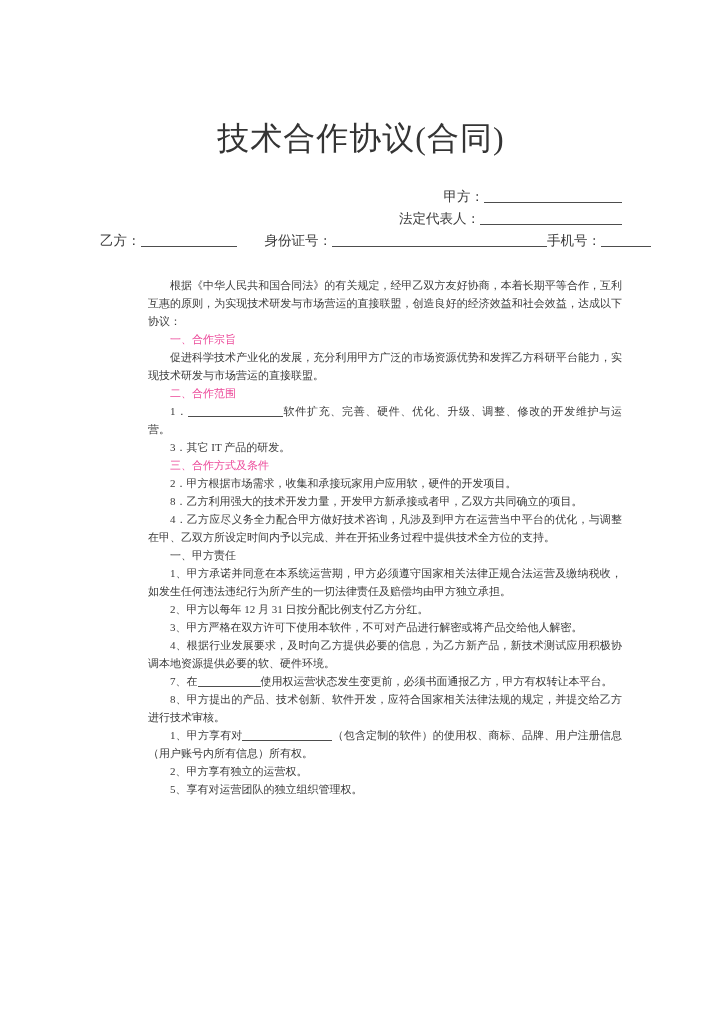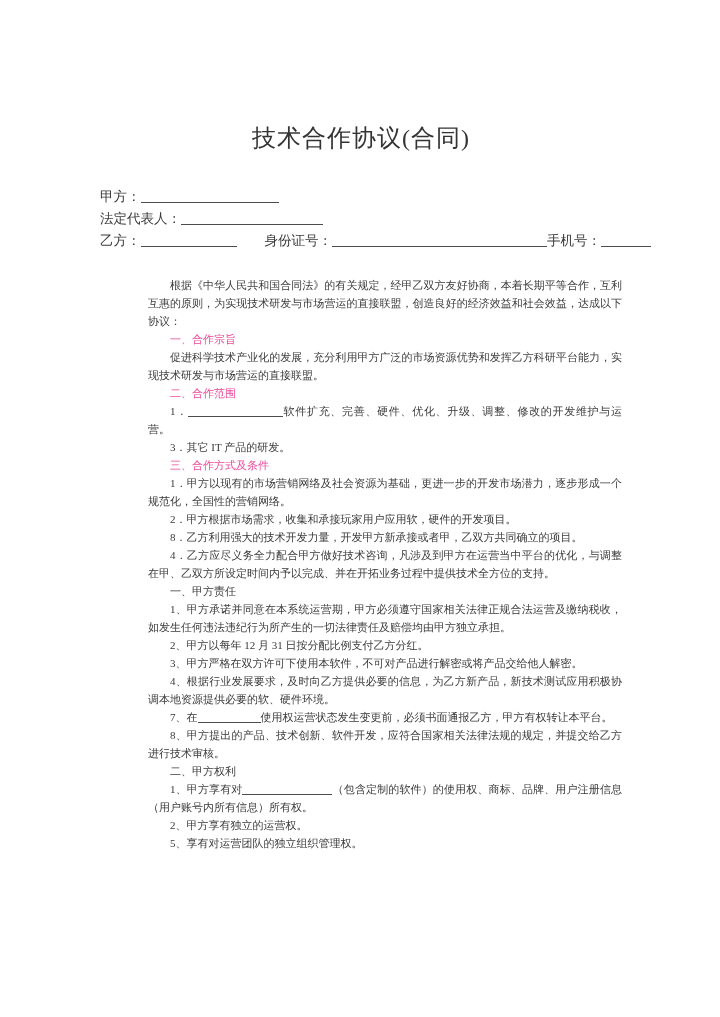--- a/index.html
+++ b/index.html
@@ -14,33 +14,33 @@
   }
   .content {
     position: absolute;
     left: 100px;
     top: 0;
     width: 522px;
   }
   .title {
     margin: 121px 0 0 0;
     text-align: center;
-    font-size: 24px;
+    font-size: 32px;
     font-weight: 500;
     line-height: 34px;
     color: #343434;
     letter-spacing: 1px;
   }
   .party-block {
     margin-top: 31px;
     font-size: 13.5px;
     line-height: 22px;
     white-space: nowrap;
   }
-  .party-line { height: 22px; }
+  .party-line { height: 22px; text-align: right; }
   .blank {
     display: inline-block;
     border-bottom: 1px solid #4d4d4d;
     height: 12px;
     vertical-align: -2px;
   }
   .w138 { width: 138px; }
   .w142 { width: 142px; }
   .w96  { width: 96px;  }
   .w215 { width: 215px; }
@@ -86,33 +86,31 @@
       <p>根据《中华人民共和国合同法》的有关规定，经甲乙双方友好协商，本着长期平等合作，互利互惠的原则，为实现技术研发与市场营运的直接联盟，创造良好的经济效益和社会效益，达成以下协议：</p>
 
       <p class="bold">一、合作宗旨</p>
       <p>促进科学技术产业化的发展，充分利用甲方广泛的市场资源优势和发挥乙方科研平台能力，实现技术研发与市场营运的直接联盟。</p>
 
       <p class="bold">二、合作范围</p>
       <p><span>1．</span><span class="blank w95"></span><span>软件扩充、完善、硬件、优化、升级、调整、修改的开发维护与运营。</span></p>
       <p>3．其它 IT 产品的研发。</p>
 
       <p class="bold">三、合作方式及条件</p>
-      <p>1．甲方以现有的市场营销网络及社会资源为基础，更进一步的开发市场潜力，逐步形成一个规范化，全国性的营销网络。</p>
       <p>2．甲方根据市场需求，收集和承接玩家用户应用软，硬件的开发项目。</p>
       <p>8．乙方利用强大的技术开发力量，开发甲方新承接或者甲，乙双方共同确立的项目。</p>
       <p>4．乙方应尽义务全力配合甲方做好技术咨询，凡涉及到甲方在运营当中平台的优化，与调整在甲、乙双方所设定时间内予以完成、并在开拓业务过程中提供技术全方位的支持。</p>
 
       <p>一、甲方责任</p>
       <p>1、甲方承诺并同意在本系统运营期，甲方必须遵守国家相关法律正规合法运营及缴纳税收，如发生任何违法违纪行为所产生的一切法律责任及赔偿均由甲方独立承担。</p>
       <p>2、甲方以每年 12 月 31 日按分配比例支付乙方分红。</p>
       <p>3、甲方严格在双方许可下使用本软件，不可对产品进行解密或将产品交给他人解密。</p>
       <p>4、根据行业发展要求，及时向乙方提供必要的信息，为乙方新产品，新技术测试应用积极协调本地资源提供必要的软、硬件环境。</p>
       <p><span>7、在</span><span class="blank w63"></span><span>使用权运营状态发生变更前，必须书面通报乙方，甲方有权转让本平台。</span></p>
       <p>8、甲方提出的产品、技术创新、软件开发，应符合国家相关法律法规的规定，并提交给乙方进行技术审核。</p>
 
-      <p>二、甲方权利</p>
       <p><span>1、甲方享有对</span><span class="blank w90"></span><span>（包含定制的软件）的使用权、商标、品牌、用户注册信息（用户账号内所有信息）所有权。</span></p>
       <p>2、甲方享有独立的运营权。</p>
       <p>5、享有对运营团队的独立组织管理权。</p>
     </div>
 
   </div>
 </div>
 
 </body></html>

